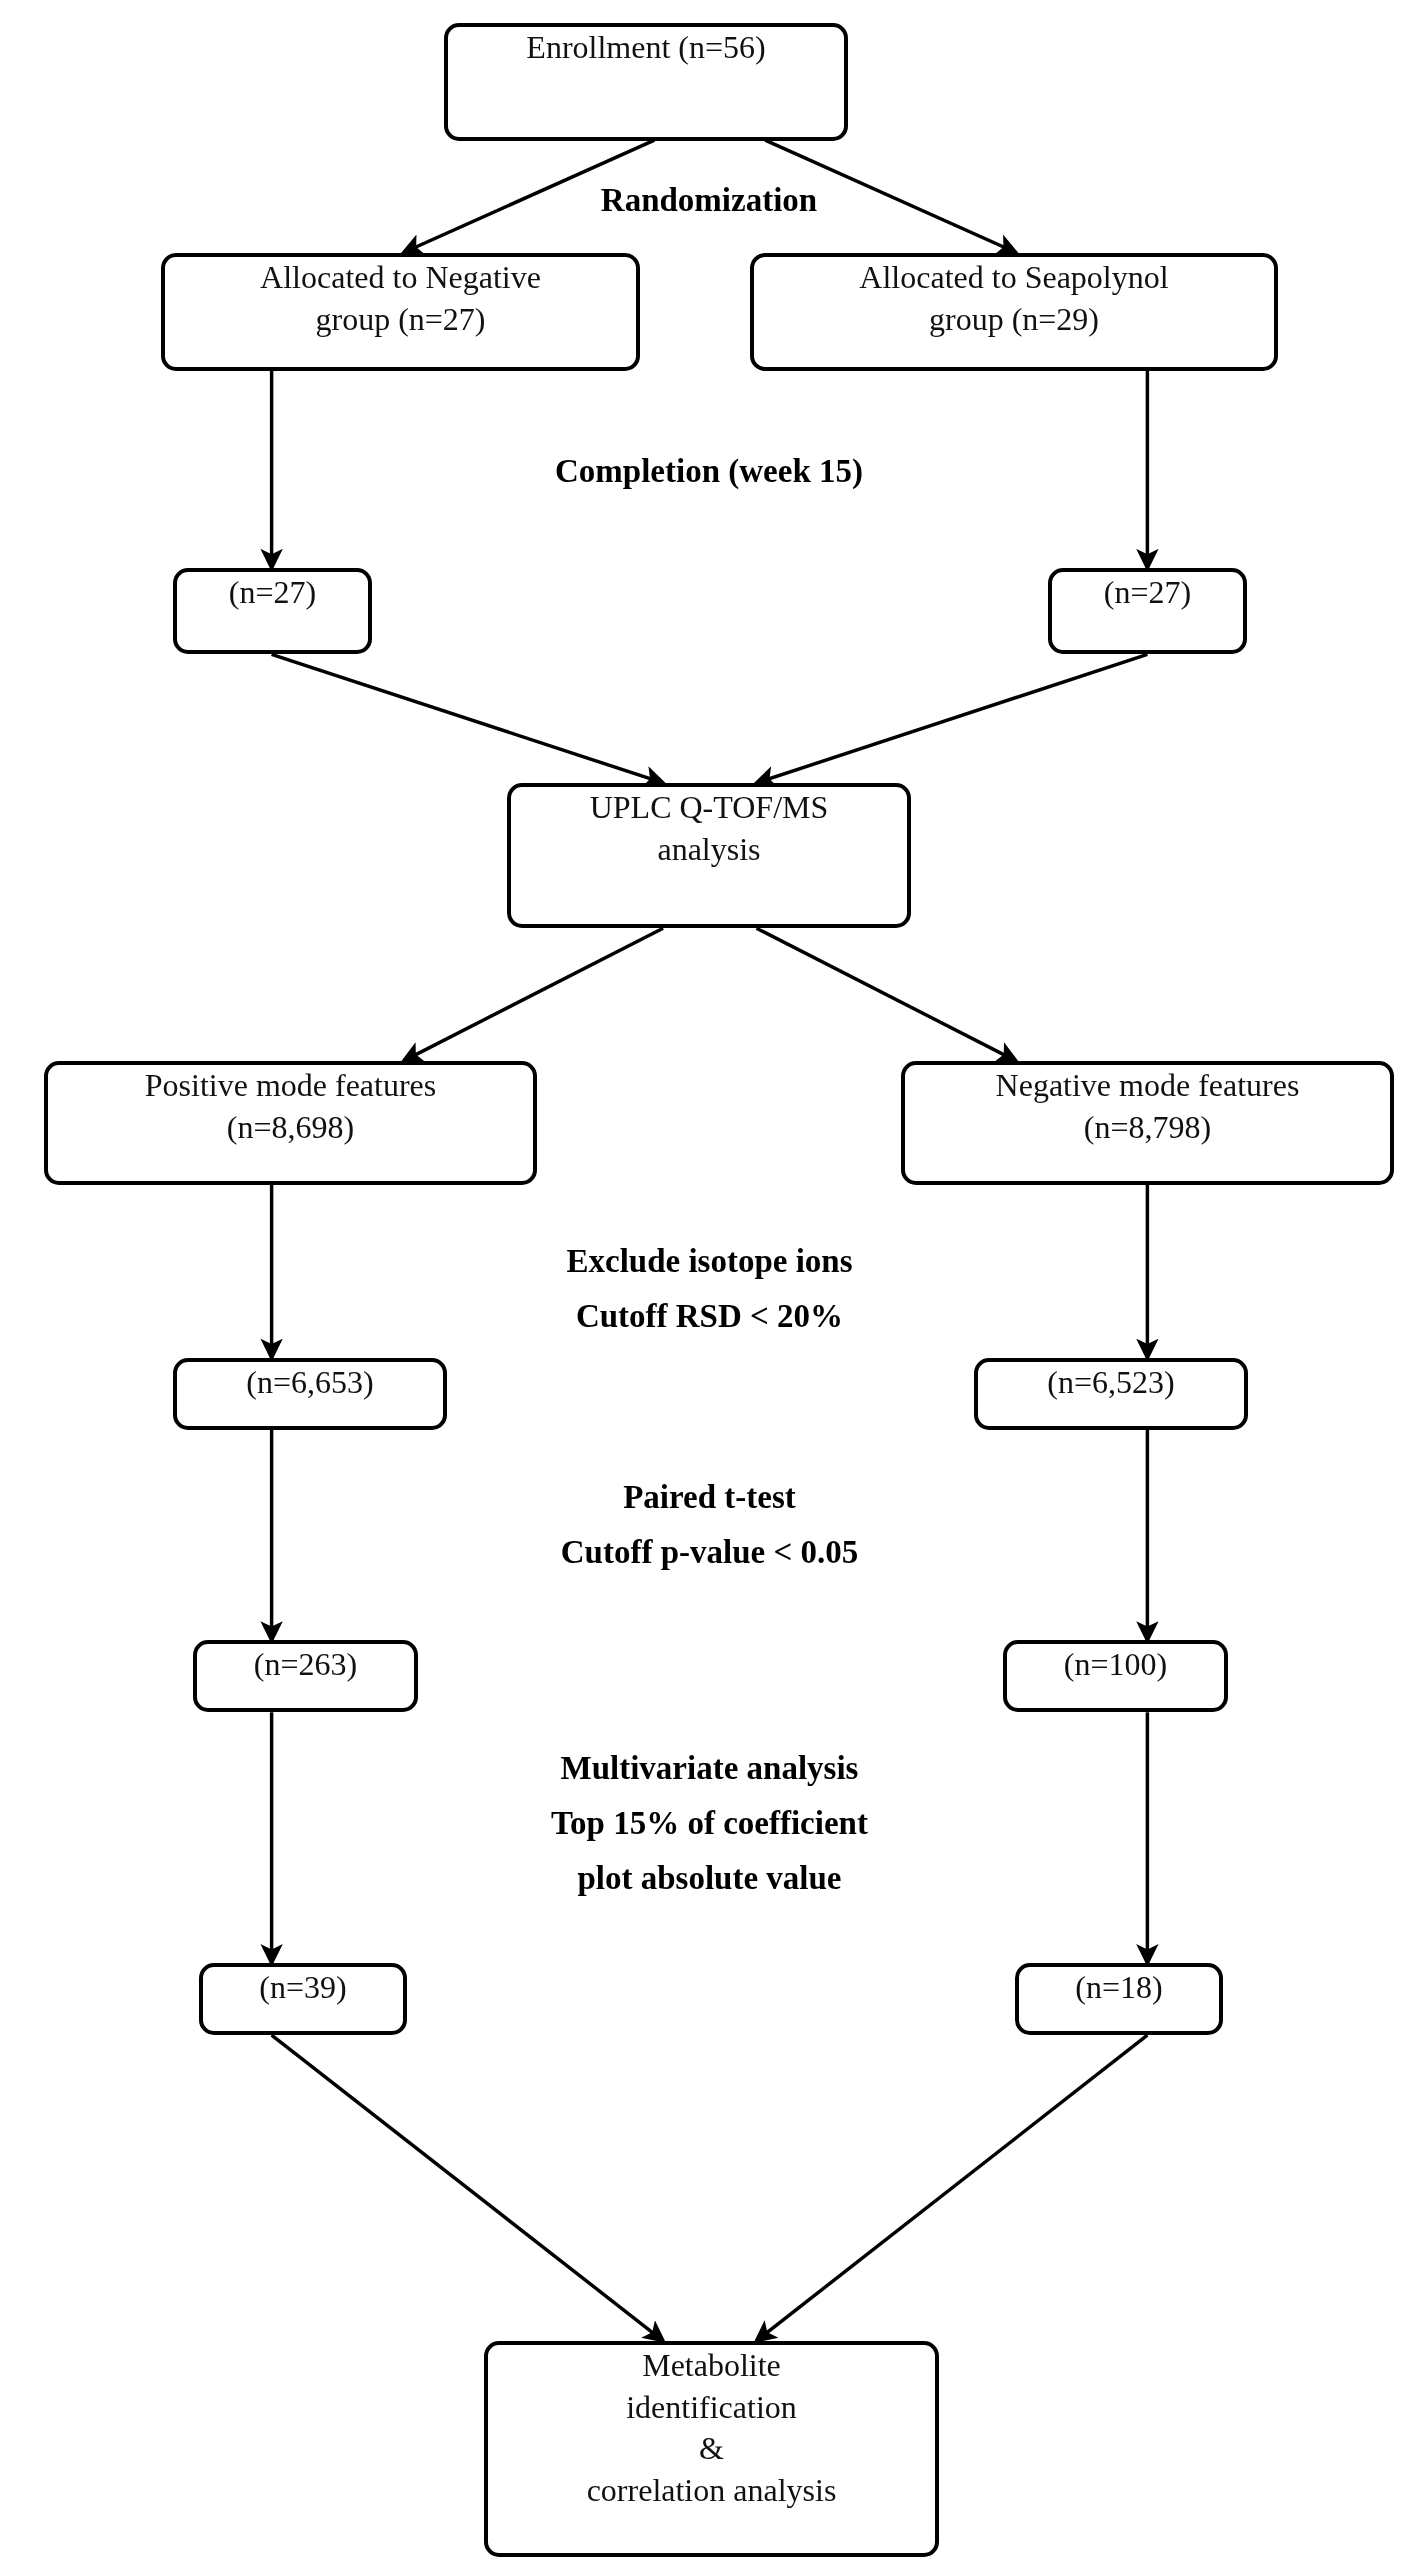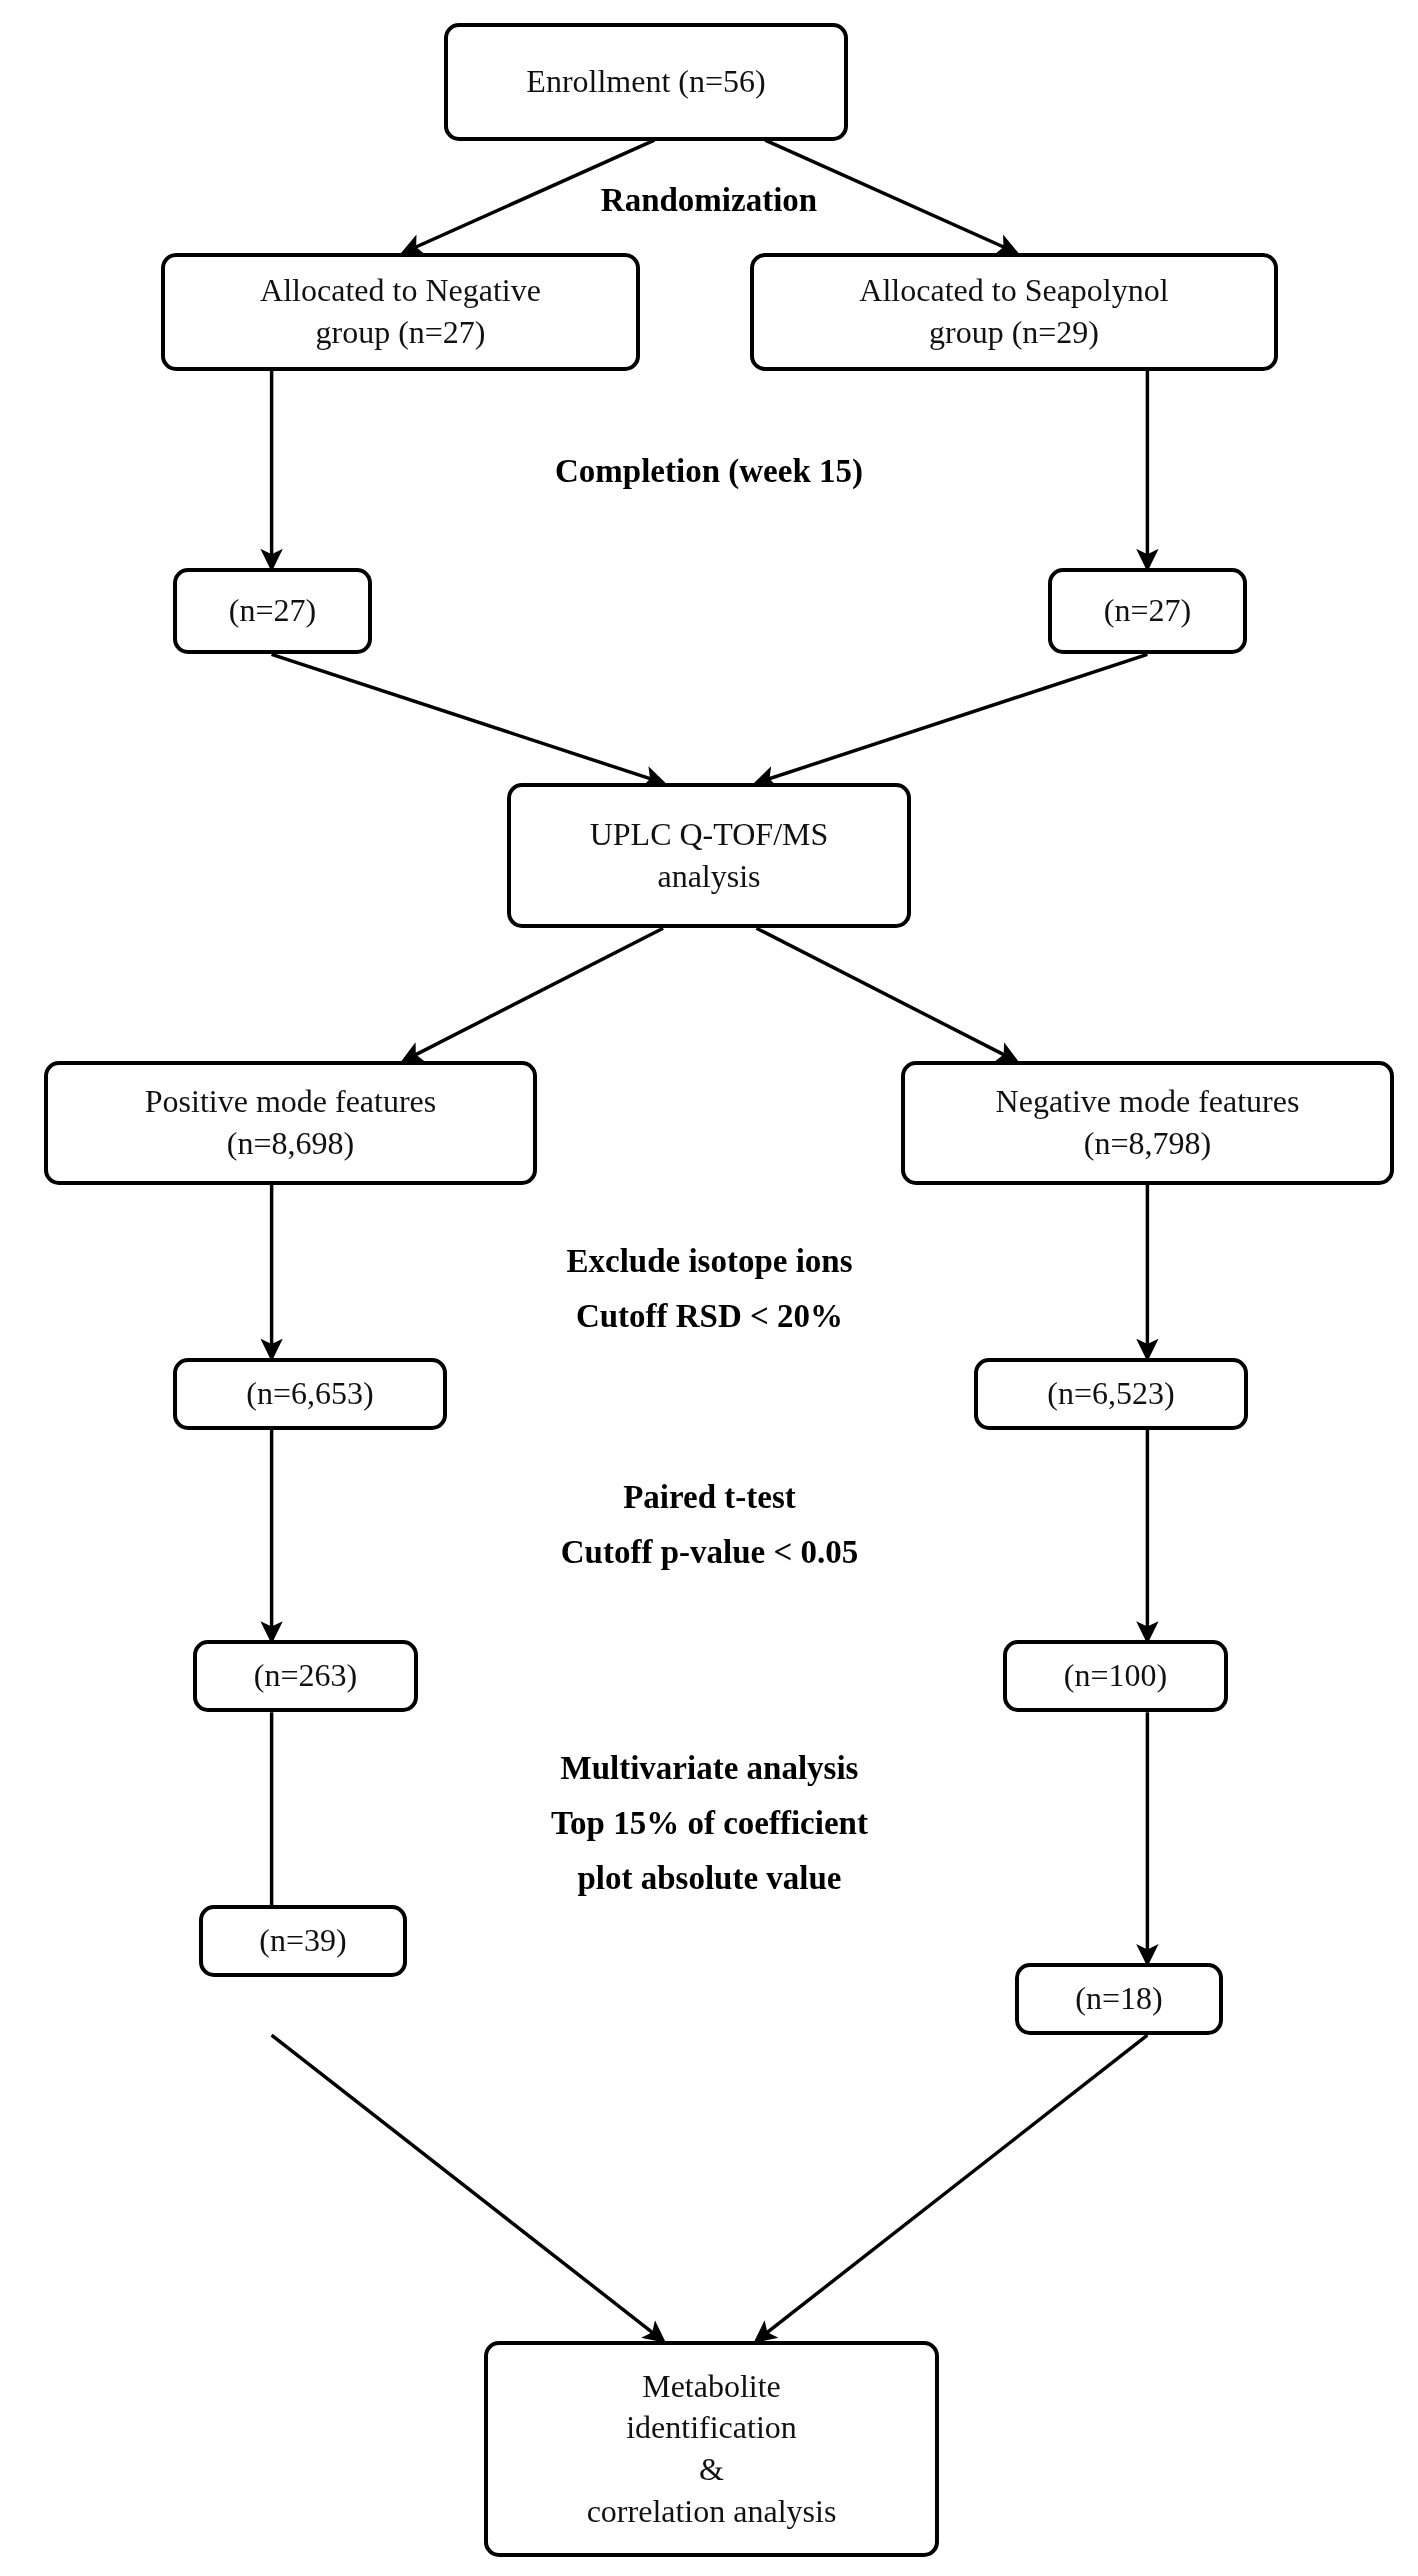--- a/index.html
+++ b/index.html
@@ -25,21 +25,20 @@
   }
   .node {
     position: absolute;
     box-sizing: border-box;
     background: #ffffff;
     border: 4px solid #000000;
     border-radius: 15px;
     display: flex;
     flex-direction: column;
     align-items: center;
-    justify-content: center;
     text-align: center;
     color: #111111;
     font-family: "Liberation Serif", "DejaVu Serif", serif;
     font-size: 32px;
     line-height: 1.30;
     z-index: 3;
   }
   .node .ln {
     display: block;
     white-space: nowrap;
@@ -170,21 +169,21 @@
   <div class="node" style="left:1003px; top:1640px; width:225px; height:72px;">
     <span class="ln">(n=100)</span>
   </div>
 
   <div class="label" style="left:450px; top:1735px; width:519px;">
     <span class="ln">Multivariate analysis</span>
     <span class="ln">Top 15% of coefficient</span>
     <span class="ln">plot absolute value</span>
   </div>
 
-  <div class="node" style="left:199px; top:1905px; width:208px; height:72px;">
+  <div class="node" style="left:199px; top:1963px; width:208px; height:72px;">
     <span class="ln">(n=39)</span>
   </div>
 
   <div class="node" style="left:1015px; top:1963px; width:208px; height:72px;">
     <span class="ln">(n=18)</span>
   </div>
 
   <div class="node" style="left:484px; top:2341px; width:455px; height:216px;">
     <span class="ln">Metabolite</span>
     <span class="ln">identification</span>

